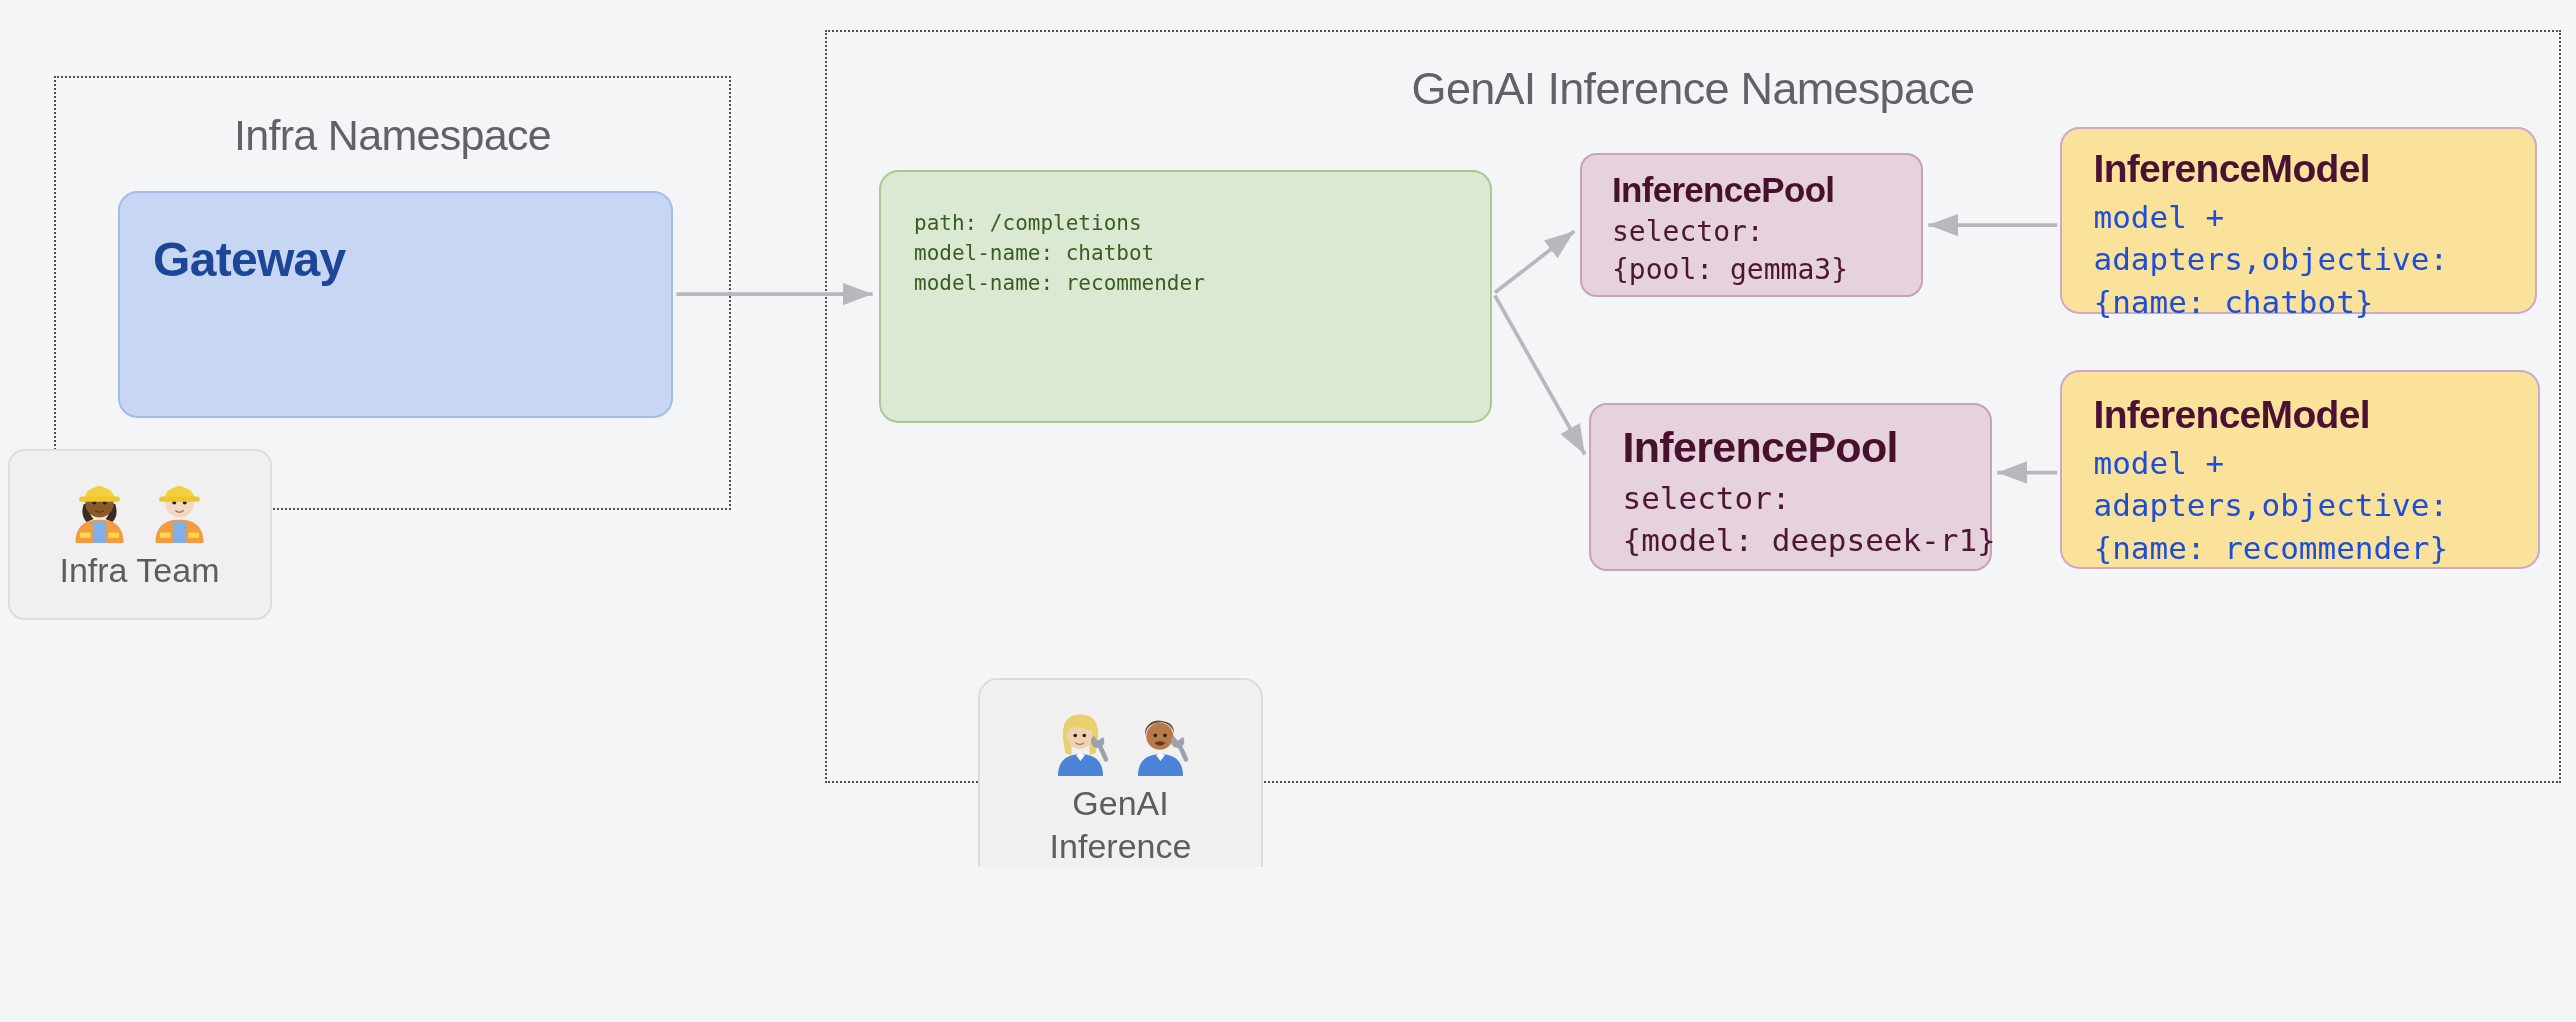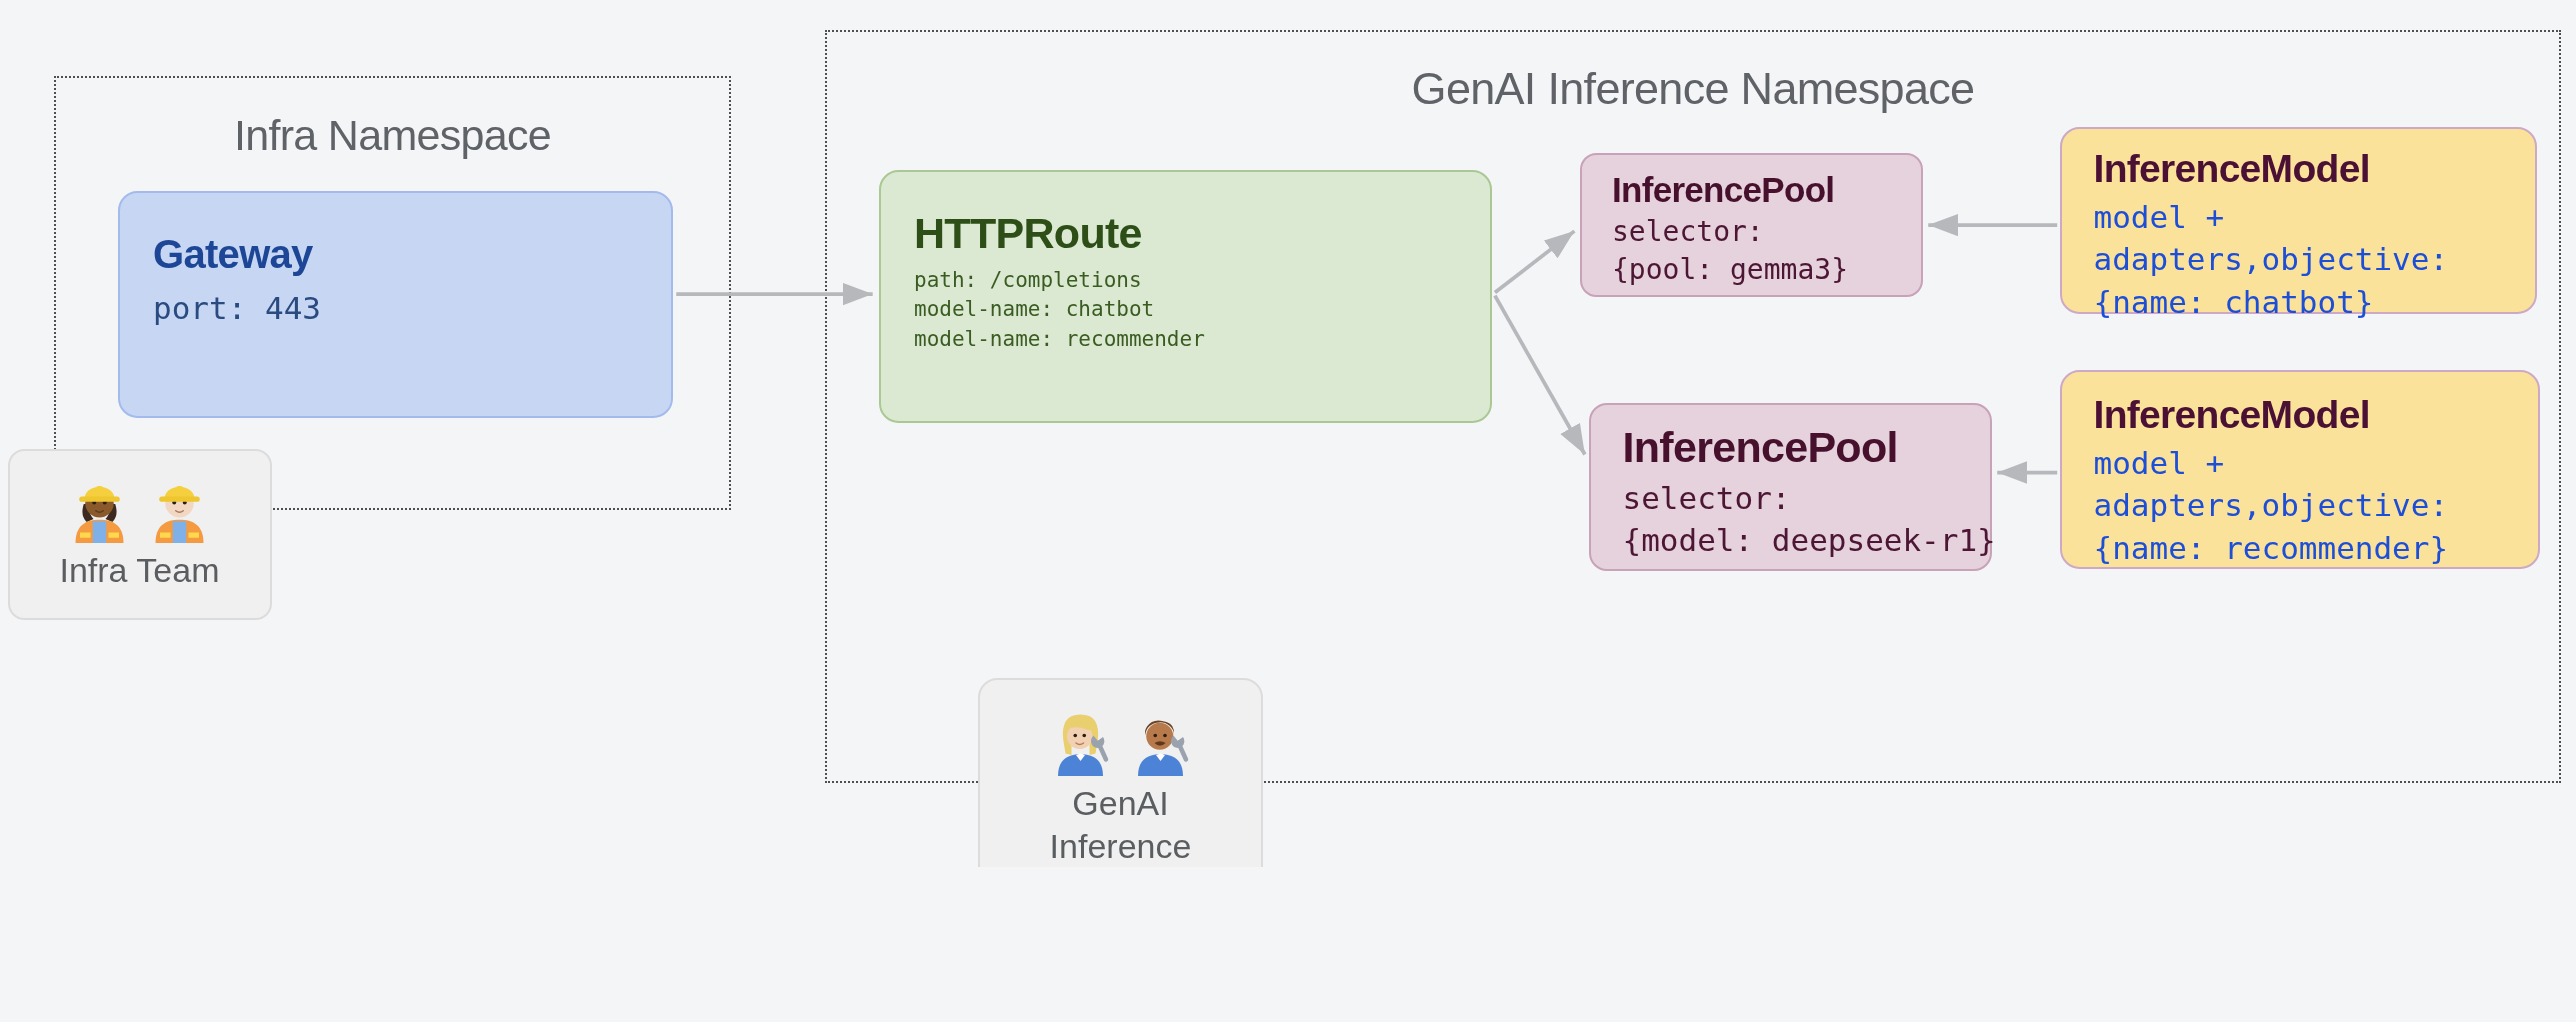--- a/index.html
+++ b/index.html
@@ -14,21 +14,21 @@
   #ns-genai{left:825px;top:30px;width:1736px;height:753px;}
   #ns-infra-label{left:54px;top:111px;width:677px;font-size:43px;}
   #ns-genai-label{left:825px;top:63px;width:1736px;font-size:45px;}
 
   
   .node{position:absolute;box-sizing:border-box;border-radius:19.5px;}
   .node-title{font-weight:bold;letter-spacing:-0.7px;}
   .node-line{font-family:"DejaVu Sans Mono","Liberation Mono",monospace;white-space:pre;}
 
   #gateway{left:118px;top:191px;width:555px;height:227px;background:#c6d6f3;border:2.2px solid #a3bbec;padding:39px 22.5px 0 33px;}
-  #gateway .node-title{font-size:40px;color:#1d4796;margin-bottom:9px;}
+  #gateway .node-title{font-size:48px;color:#1d4796;margin-bottom:9px;}
   #gateway .node-line{font-size:31px;line-height:1.42;color:#2a4b80;}
 
   #httproute{left:879px;top:170px;width:613px;height:253px;background:#dbe9d2;border:2.2px solid #aac893;padding:37px 22.5px 0 33px;}
   #httproute .node-title{font-size:43px;color:#2d4e16;margin-bottom:7.5px;}
   #httproute .node-line{font-size:21px;line-height:1.42;color:#3a5c21;}
 
   .pool{background:#e6d2dc;border:2.2px solid #c8a2b8;}
   #pool1{left:1580px;top:153px;width:343px;height:144px;border-radius:16.5px;padding:15px 15px 0 30px;}
   #pool1 .node-title{font-size:35px;color:#47112e;margin-bottom:3px;}
   #pool1 .node-line{font-size:28px;line-height:1.36;color:#4d1634;}
@@ -74,25 +74,23 @@
     </defs>
     <line x1="902" y1="392" x2="1164" y2="392" stroke="#b6b8bc" stroke-width="5" marker-end="url(#ah)"></line>
     <line x1="1994" y1="390" x2="2100" y2="308" stroke="#b6b8bc" stroke-width="5" marker-end="url(#ah)"></line>
     <line x1="1994" y1="394" x2="2114" y2="606" stroke="#b6b8bc" stroke-width="5" marker-end="url(#ah)"></line>
     <line x1="2744" y1="300" x2="2572" y2="300" stroke="#b6b8bc" stroke-width="5" marker-end="url(#ah)"></line>
     <line x1="2744" y1="630" x2="2664" y2="630" stroke="#b6b8bc" stroke-width="5" marker-end="url(#ah)"></line>
   </svg>
 
   <div class="node" id="gateway">
     <div class="node-title">Gateway</div>
-    <div class="node-line">port: 443</div>
   </div>
 
   <div class="node" id="httproute">
-    <div class="node-title">HTTPRoute</div>
     <div class="node-line">path: /completions</div>
     <div class="node-line">model-name: chatbot</div>
     <div class="node-line">model-name: recommender</div>
   </div>
 
   <div class="node pool" id="pool1">
     <div class="node-title">InferencePool</div>
     <div class="node-line">selector:</div>
     <div class="node-line">{pool: gemma3}</div>
   </div>

